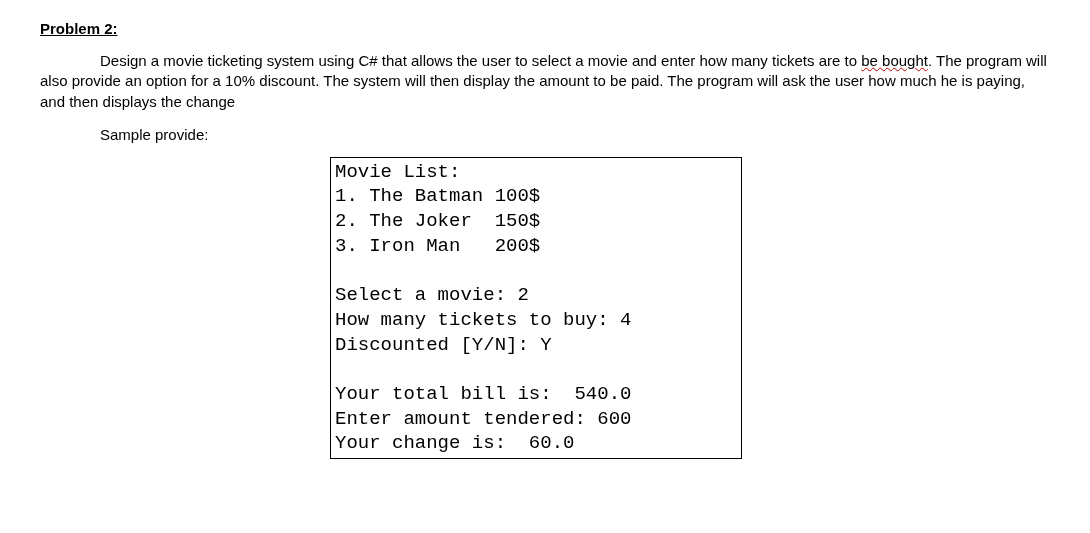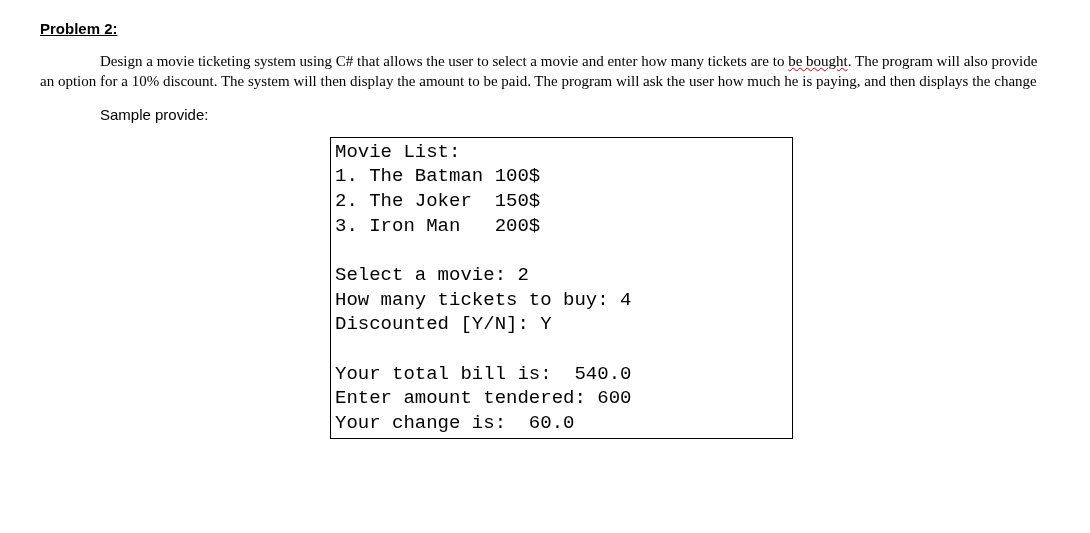--- a/index.html
+++ b/index.html
@@ -16,39 +16,38 @@
       width: 1090px;
     }
     .problem-title {
       font-weight: bold;
       text-decoration: underline;
       margin-bottom: 14px;
     }
     .description {
       line-height: 1.35;
       margin-bottom: 14px;
-      font-family: Liberation Serif, serif;
     }
     .indent {
       text-indent: 60px;
     }
     .squiggly {
       text-decoration: underline;
       text-decoration-style: wavy;
       text-decoration-color: #c00000;
       text-decoration-thickness: 1px;
     }
     .sample-output-label {
       margin-left: 60px;
       margin-bottom: 14px;
     }
     .output-box {
       border: 1px solid #000;
       margin-left: 290px;
-      width: 463px;
+      width: 412px;
       padding: 2px 4px;
       font-family: "Courier New", Courier, monospace;
       font-size: 19px;
       line-height: 1.3;
       color: #000;
       white-space: pre;
     }
   </style>
 </head>
 <body>

